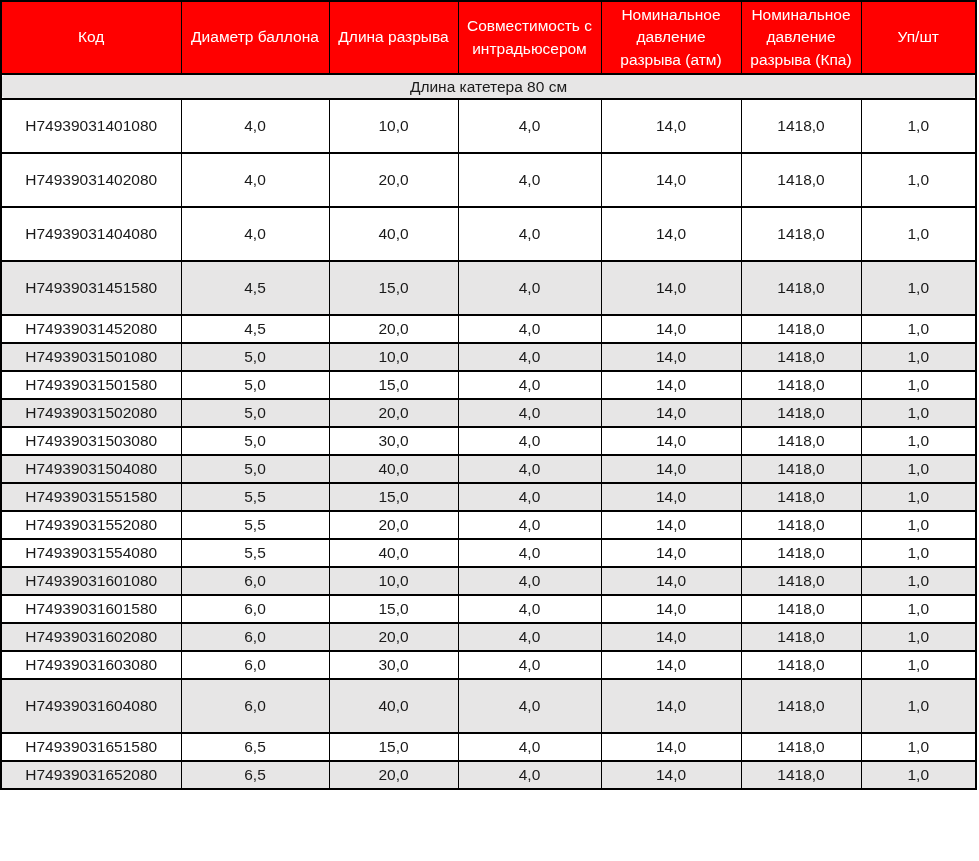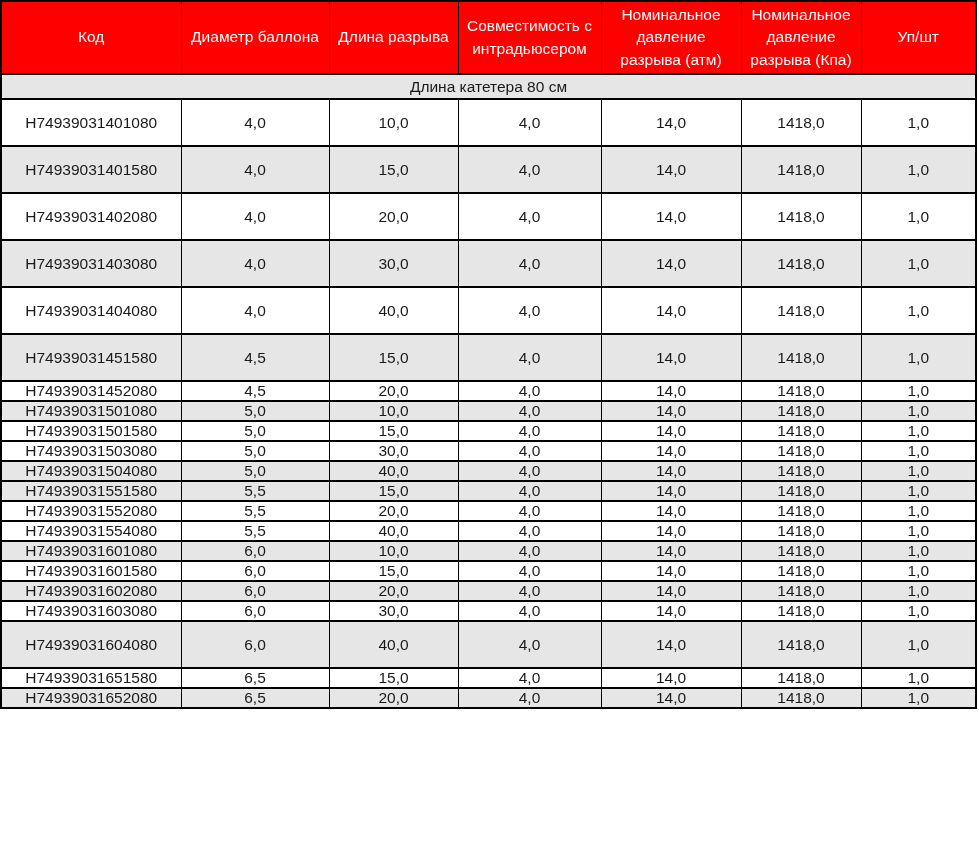--- a/index.html
+++ b/index.html
@@ -48,22 +48,22 @@
     border-bottom: 2px solid var(--border-color, #000);
     padding: 0 4px;
     overflow: hidden;
     white-space: nowrap;
   }
   tr.section { height: 25px; }
   tr.section td {
     background: var(--row-shaded-bg, #E7E6E6);
     border-radius: 7px;
   }
-  tr.tall { height: 47px; }
-  tr.compact { height: 20px; }
+  tr.tall { height: 54px; }
+  tr.compact { height: 28px; }
   tbody tr { background: var(--row-bg, #ffffff); }
   tbody tr.shaded { background: var(--row-shaded-bg, #E7E6E6); }
 </style>
 </head>
 <body>
 
 <div class="sheet">
   <table class="catalog">
     <colgroup>
       <col style="width:180px">
@@ -96,42 +96,24 @@
       </tr>
     <tr class="tall">
           <td>H74939031401080</td>
           <td>4,0</td>
           <td>10,0</td>
           <td>4,0</td>
           <td>14,0</td>
           <td>1418,0</td>
           <td>1,0</td>
         </tr>
-        <tr class="shaded tall">
-          <td>H74939031401580</td>
-          <td>4,0</td>
-          <td>15,0</td>
-          <td>4,0</td>
-          <td>14,0</td>
-          <td>1418,0</td>
-          <td>1,0</td>
-        </tr>
         <tr class="tall">
           <td>H74939031402080</td>
           <td>4,0</td>
           <td>20,0</td>
-          <td>4,0</td>
-          <td>14,0</td>
-          <td>1418,0</td>
-          <td>1,0</td>
-        </tr>
-        <tr class="shaded tall">
-          <td>H74939031403080</td>
-          <td>4,0</td>
-          <td>30,0</td>
           <td>4,0</td>
           <td>14,0</td>
           <td>1418,0</td>
           <td>1,0</td>
         </tr>
         <tr class="tall">
           <td>H74939031404080</td>
           <td>4,0</td>
           <td>40,0</td>
           <td>4,0</td>
@@ -163,20 +145,29 @@
           <td>10,0</td>
           <td>4,0</td>
           <td>14,0</td>
           <td>1418,0</td>
           <td>1,0</td>
         </tr>
         <tr class="compact">
           <td>H74939031501580</td>
           <td>5,0</td>
           <td>15,0</td>
+          <td>4,0</td>
+          <td>14,0</td>
+          <td>1418,0</td>
+          <td>1,0</td>
+        </tr>
+        <tr class="shaded compact">
+          <td>H74939031502080</td>
+          <td>5,0</td>
+          <td>20,0</td>
           <td>4,0</td>
           <td>14,0</td>
           <td>1418,0</td>
           <td>1,0</td>
         </tr>
         <tr class="compact">
           <td>H74939031503080</td>
           <td>5,0</td>
           <td>30,0</td>
           <td>4,0</td>

